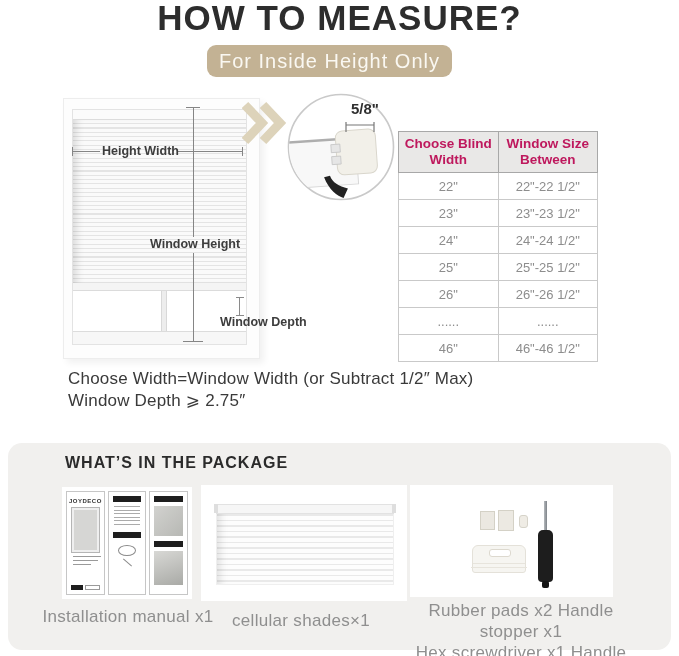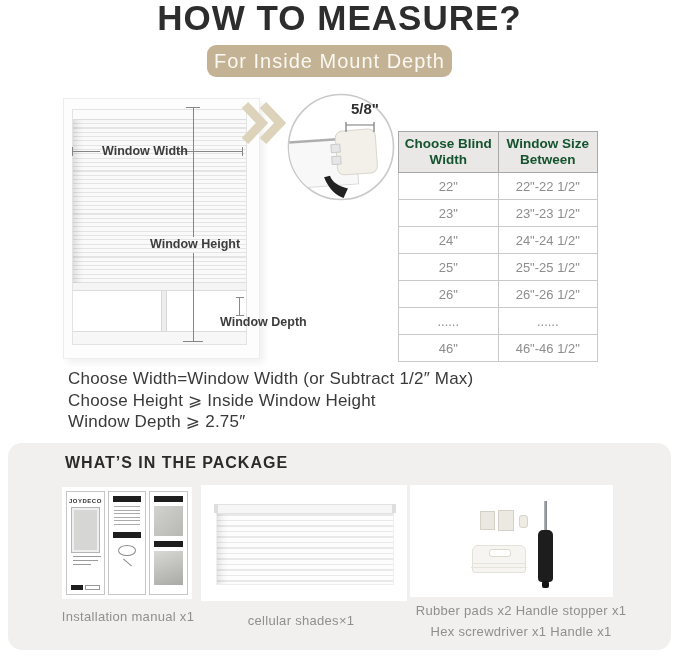--- a/index.html
+++ b/index.html
@@ -48,40 +48,40 @@
   .depth-bracket::after{content:"";position:absolute;left:3px;top:0;bottom:0;width:1px;background:#8a8a8a;}
   .lbl-depth{left:220px;top:315px;}
 
   .chevrons{position:absolute;left:242px;top:98px;}
   .magnifier{position:absolute;left:286px;top:92px;}
 
   
   .size-table{position:absolute;left:398px;top:131px;width:200px;border-collapse:collapse;
               table-layout:fixed;}
   .size-table th{background:#e9e8e7;border:1px solid #a8a8a8;font-size:13.5px;font-weight:700;
-                 color:#14532d;padding:4px 2px;line-height:1.2;}
+                 color:#be185d;padding:4px 2px;line-height:1.2;}
   .size-table td{border:1px solid #c9c9c9;height:24px;text-align:center;
                  font-size:13px;color:#8d8d8d;}
   .size-table tr:first-child th{border-top:1px solid #a8a8a8;}
   .size-table{border:1px solid #a8a8a8;}
 
   
   .instructions{position:absolute;left:68px;top:368px;font-size:17px;color:#3a3a3a;
                 line-height:21.5px;letter-spacing:.2px;}
 
   
   .panel{position:absolute;left:8px;top:443px;width:663px;height:207px;
          background:#f1f0ee;border-radius:14px;}
   .pkg-heading{position:absolute;left:65px;top:454px;font-size:16px;font-weight:800;
                letter-spacing:1px;color:#2b2b2b;}
   .card{position:absolute;background:#fff;}
   .card-manual{left:62px;top:487px;width:130px;height:112px;}
   .card-shades{left:201px;top:485px;width:206px;height:116px;}
   .card-hw{left:410px;top:485px;width:203px;height:112px;}
-  .caption{position:absolute;font-size:13px;color:#8f8f8f;text-align:center;
+  .caption{position:absolute;font-size:17px;color:#8f8f8f;text-align:center;
            letter-spacing:.3px;line-height:21px;}
   .cap-manual{left:28px;top:606px;width:200px;}
   .cap-shades{left:201px;top:610px;width:200px;text-align:center;}
   .cap-hw{left:405px;top:600px;width:232px;}
 
   
   .manual{position:absolute;inset:4px;display:flex;gap:3px;}
   .m-col{flex:1;border:1px solid #c6c6c6;background:#fff;position:relative;padding:2px;}
   .m-brand{font-size:6px;font-weight:700;letter-spacing:.5px;text-align:center;
            color:#333;margin-top:4px;}
@@ -127,37 +127,37 @@
                 border-radius:3px;background:#fff;}
   .hpiece .l1{position:absolute;left:0;right:0;bottom:8px;height:1px;background:#e7e4dc;}
   .hpiece .l2{position:absolute;left:-2px;right:-2px;bottom:4px;height:1px;background:#e7e4dc;}
 </style>
 </head>
 <body>
 
 <div class="page">
 
   <div class="title">HOW TO MEASURE?</div>
-  <div class="badge">For Inside Mount Depth</div>
+  <div class="badge">For Inside Height Only</div>
 
   <div class="win">
     <div class="win-inner">
       <div class="headrail"></div>
       <div class="shade"></div>
       <div class="shade-rail"></div>
       <div class="mullion"></div>
       <div class="sill"></div>
     </div>
   </div>
 
   <div class="mline wline-a"></div>
   <div class="mline wline-b"></div>
   <div class="mline wtick-l"></div>
   <div class="mline wtick-r"></div>
-  <div class="m-label lbl-width">Window Width</div>
+  <div class="m-label lbl-width">Height Width</div>
 
   <div class="mline htick-t"></div>
   <div class="mline hline-a"></div>
   <div class="mline hline-b"></div>
   <div class="mline htick-b"></div>
   <div class="m-label lbl-height">Window Height</div>
 
   <div class="depth-bracket"></div>
   <div class="m-label lbl-depth">Window Depth</div>
 
@@ -221,21 +221,20 @@
         </tr>
     <tr>
           <td>46"</td>
           <td>46"-46 1/2"</td>
         </tr>
   </tbody>
     </table>
 
   <div class="instructions">
     <div>Choose Width=Window Width (or Subtract 1/2″ Max)</div>
-    <div>Choose Height ⩾ Inside Window Height</div>
     <div>Window Depth ⩾ 2.75″</div>
   </div>
 
   <div class="panel"></div>
   <div class="pkg-heading">WHAT’S IN THE PACKAGE</div>
 
   <div class="card card-manual">
     <div class="manual">
       <div class="m-col">
         <div class="m-brand">JOYDECO</div>

